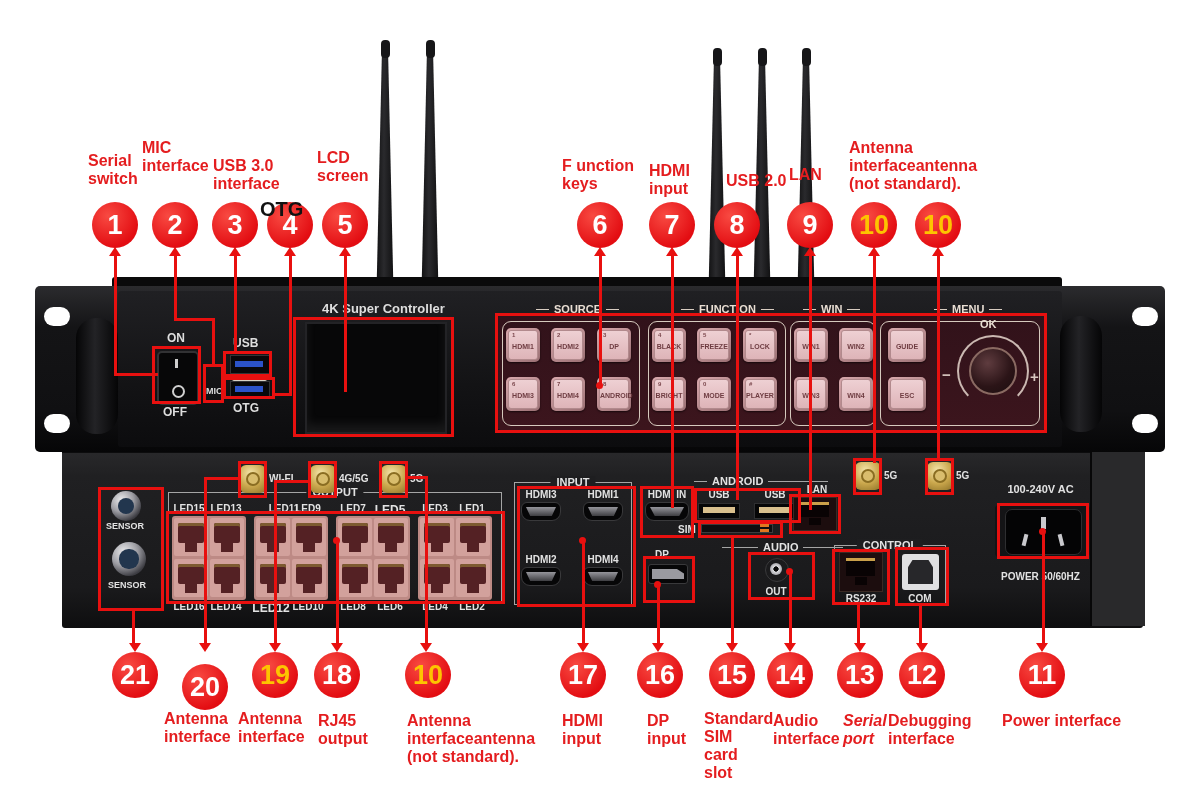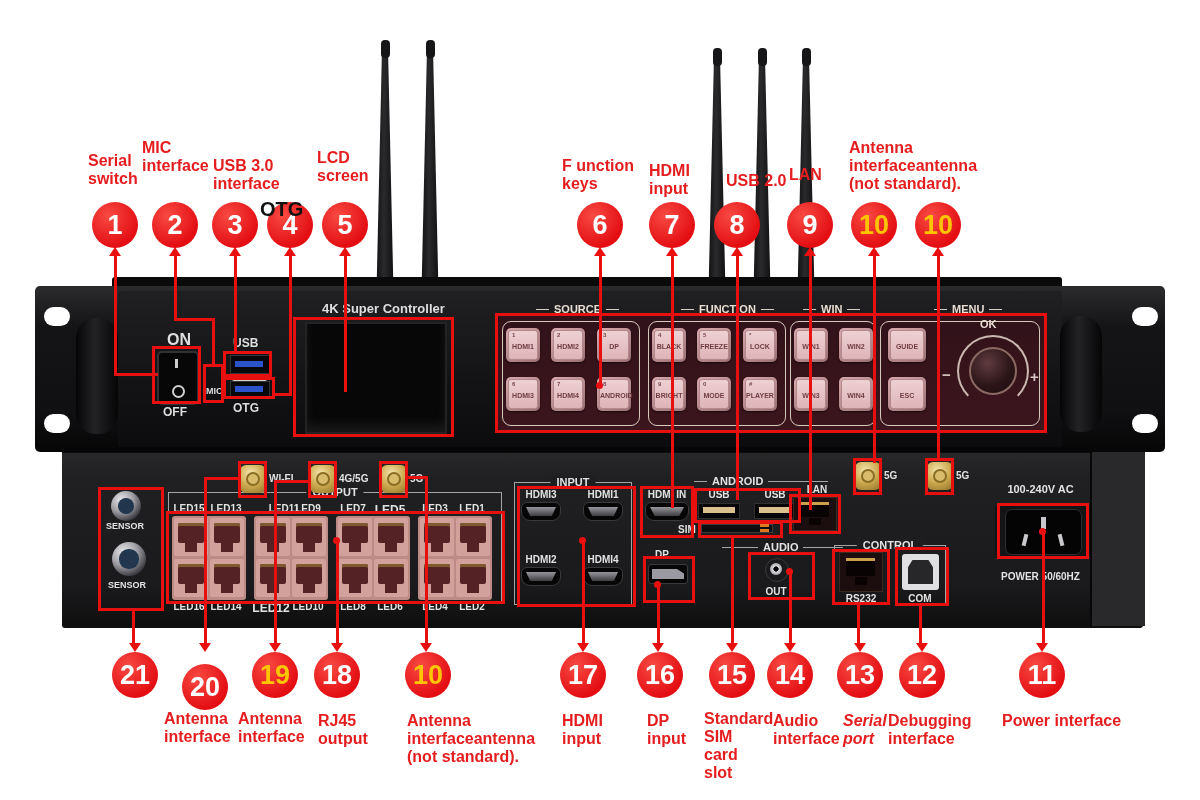--- a/index.html
+++ b/index.html
@@ -343,21 +343,21 @@
   <div class="topstrip"></div>
   <div class="chassis-top"></div>
   <div class="face"></div>
   <div class="ear-hole" style="left:44px;top:307px;"></div>
   <div class="ear-hole" style="left:44px;top:414px;"></div>
   <div class="ear-hole" style="left:1132px;top:307px;"></div>
   <div class="ear-hole" style="left:1132px;top:414px;"></div>
   <div class="handle" style="left:76px;top:318px;"></div>
   <div class="handle" style="left:1060px;top:316px;"></div>
 
-  <div class="wlabel" style="left:167px;top:331px;font-size:16px;text-align:center;">ON</div>
+  <div class="wlabel" style="left:167px;top:331px;font-size:12px;text-align:center;">ON</div>
   <div class="rocker">
       <i></i>
       <b></b>
     </div>
   <div class="wlabel" style="left:163px;top:405px;font-size:12px;">OFF</div>
 
   <div class="wlabel" style="left:233px;top:336px;font-size:12px;">USB</div>
   <div class="usb3" style="left:230px;top:355px;">
       <i></i>
     </div>

